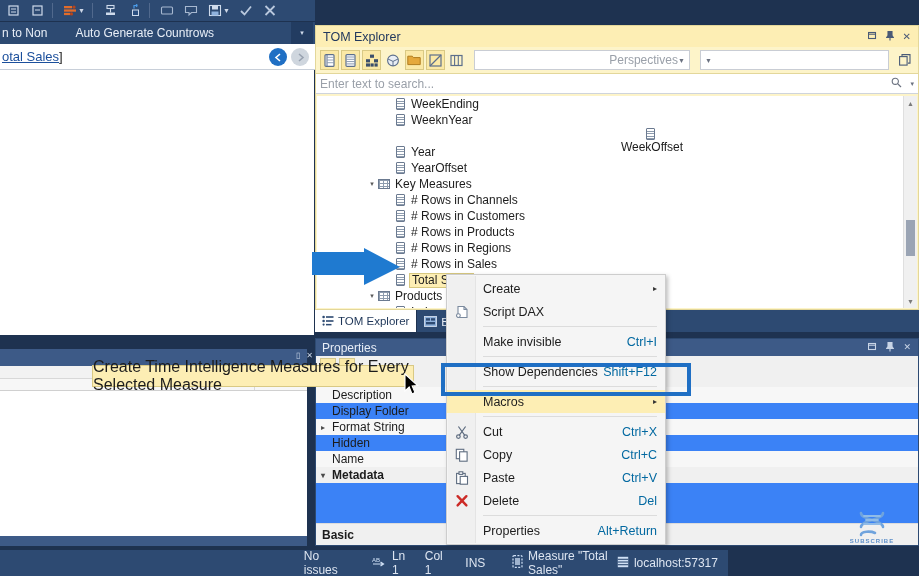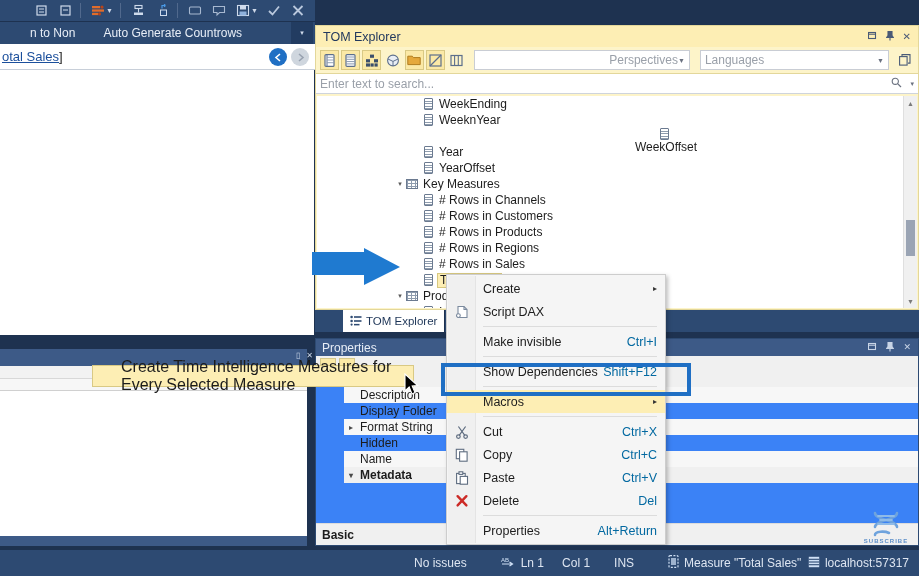--- a/index.html
+++ b/index.html
@@ -7,21 +7,21 @@
     width: 919px; height: 576px;
     font-family: "Liberation Sans", sans-serif;
     font-size: 12px;
     overflow: hidden;
     background: #1e3250;
   }
   #root { position: relative; width: 919px; height: 576px; }
 
   
   .abs { position: absolute; }
-  .nosel { user-select: none; padding-left: 28px; }
+  .nosel { user-select: none; }
 
   
   #top-toolbar {
     left: 0; top: 0; width: 315px; height: 22px;
     background: #2d4a72;
     border-bottom: 1px solid #1e3250;
     display: flex; align-items: center;
   }
   .tb-ico {
     width: 22px; height: 20px; margin-left: 2px;
@@ -249,21 +249,21 @@
     background: #fdeeb4; border: 1px solid #d9c984;
     display: flex; align-items: center; justify-content: center;
     font-size: 16px; color: #1c1c1c;
   }
 
   
   #cursor { left: 404px; top: 373px; width: 16px; height: 24px; }
 
   
   #status {
-    left: 0; bottom: 0; width: 919px; height: 26px;
+    left: 0; bottom: 0; width: 728px; height: 26px;
     background: #2d4a72; color: #dde5f1; font-size: 12px;
     display: flex; align-items: center;
   }
   #status .sseg { display: flex; align-items: center; gap: 5px; }
   #status .gap { width: 34px; }
 
   
   #status-sep { left: 0; bottom: 26px; width: 919px; height: 4px; background: #1e3250; }
 </style>
 </head>
@@ -452,21 +452,20 @@
             <line x1="4.6" y1="1.5" x2="4.6" y2="11.5" stroke="#5c6f8c" stroke-width="1.1"></line>
             <line x1="8.3" y1="1.5" x2="8.3" y2="11.5" stroke="#5c6f8c" stroke-width="1.1"></line>
           </svg>
       </div>
 
       <div class="combo" id="combo-persp">
         <span class="cv">Perspectives</span>
         <span class="ca">▼</span>
       </div>
       <div class="combo" id="combo-lang">
-        <span class="cv">Languages</span>
         <span class="ca">▼</span>
       </div>
       <div id="tom-restore">
         <svg width="12" height="12" viewBox="0 0 12 12">
             <rect x="0.6" y="2.6" width="7.5" height="8.5" fill="none" stroke="#4a5b78" stroke-width="1.1"></rect>
             <path d="M3 2.6 V0.6 h8 v8.5 h-2" fill="none" stroke="#4a5b78" stroke-width="1.1"></path>
           </svg>
       </div>
     </div>
 

